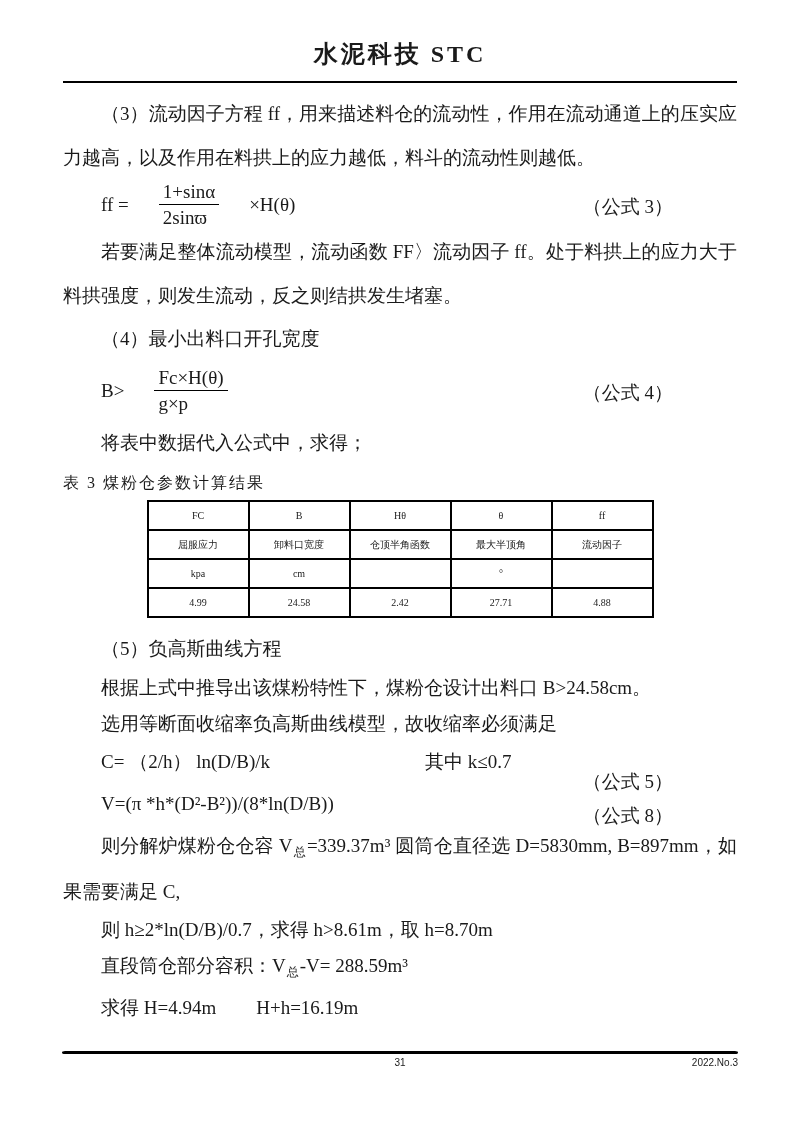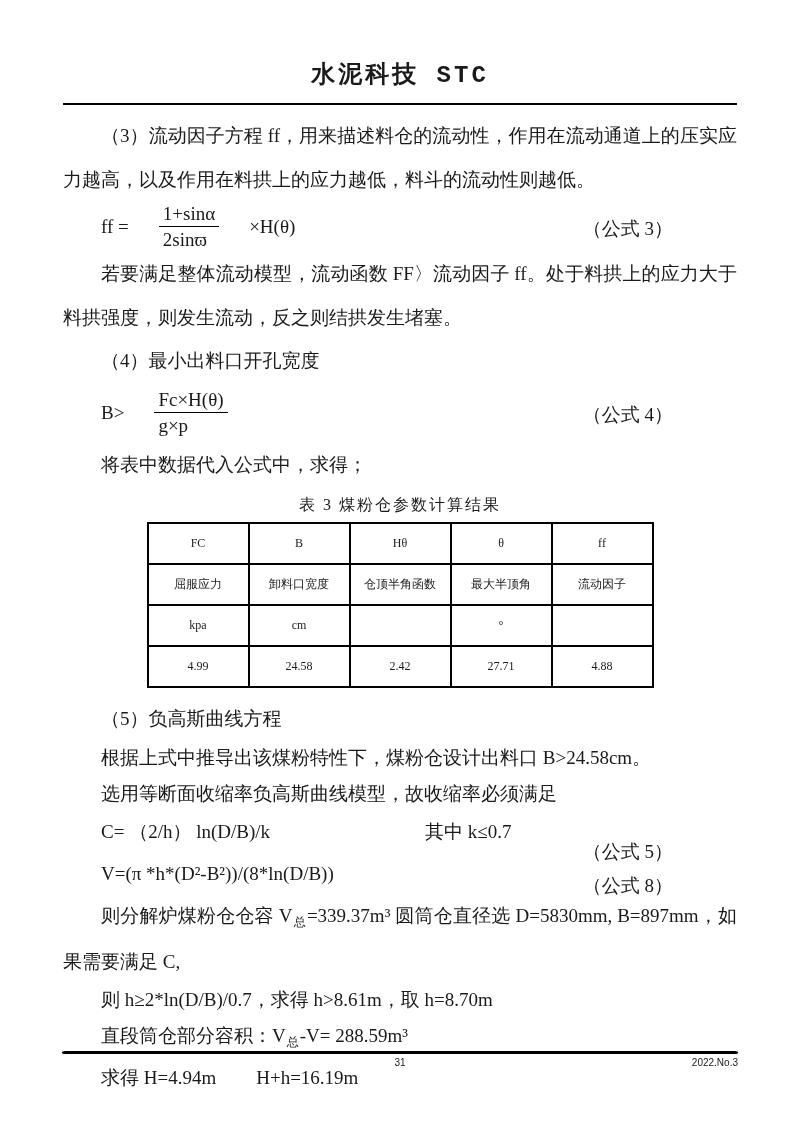--- a/index.html
+++ b/index.html
@@ -9,27 +9,26 @@
     height: 1122px;
     margin: 0 auto;
     background: #ffffff;
     font-family: "Liberation Serif", "DejaVu Serif", serif;
     color: #1a1a1a;
     overflow: hidden;
   }
   .content { padding: 0 56px 0 63px; }
 
   .journal-title {
-    margin-top: 62px;
+    margin-top: 40px;
     text-align: center;
     font-size: 24px;
     font-weight: bold;
     letter-spacing: 3px;
     line-height: 28px;
-    font-family: Liberation Mono, monospace;
   }
   .header-divider {
     margin-top: 13px;
     border: none;
     border-top: 2px solid #000;
   }
 
   p { margin: 0; }
   .para {
     font-size: 19px;
@@ -75,37 +74,36 @@
   .frac {
     display: inline-block;
     vertical-align: middle;
     margin: 0 2px;
   }
   .frac .num { display: block; line-height: 24px; padding: 0 4px; }
   .frac .den { display: block; line-height: 25px; padding: 0 4px; border-top: 1.6px solid #000; }
 
   .table-title {
     margin-top: 4px;
-    text-align: center;
     font-size: 16px;
     line-height: 30px;
     letter-spacing: 2px;
   }
   table.data-table {
     margin: 2px auto 0 auto;
     border-collapse: collapse;
   }
   table.data-table td {
     border: 2px solid #000;
     width: 95px;
     height: 27px;
     text-align: center;
     vertical-align: middle;
-    font-size: 12px;
-    padding: 6px 2px;
+    font-size: 10px;
+    padding: 0 2px;
   }
 
   .sec5 { margin-top: 10px; }
 
   .v-sub {
     font-size: 12px;
     vertical-align: -4px;
     margin: 0 1px;
   }
   .result-gap { margin-left: 40px; }

